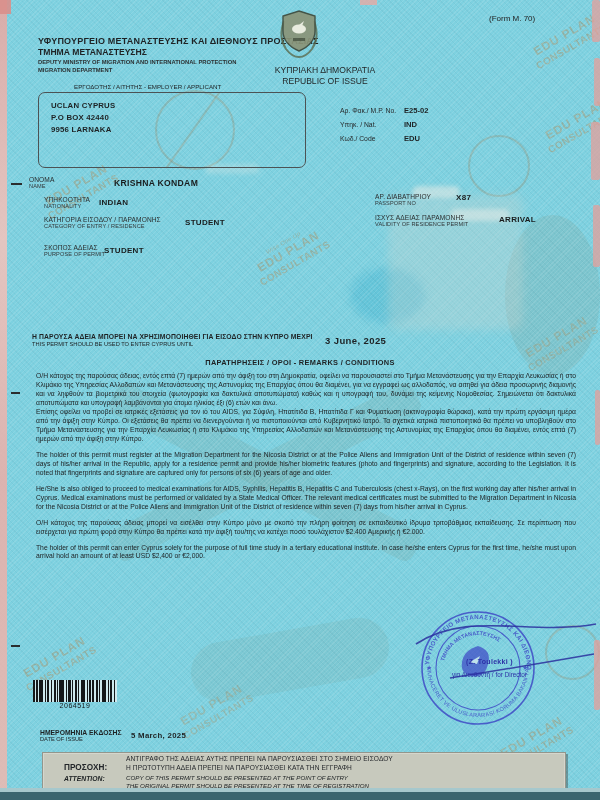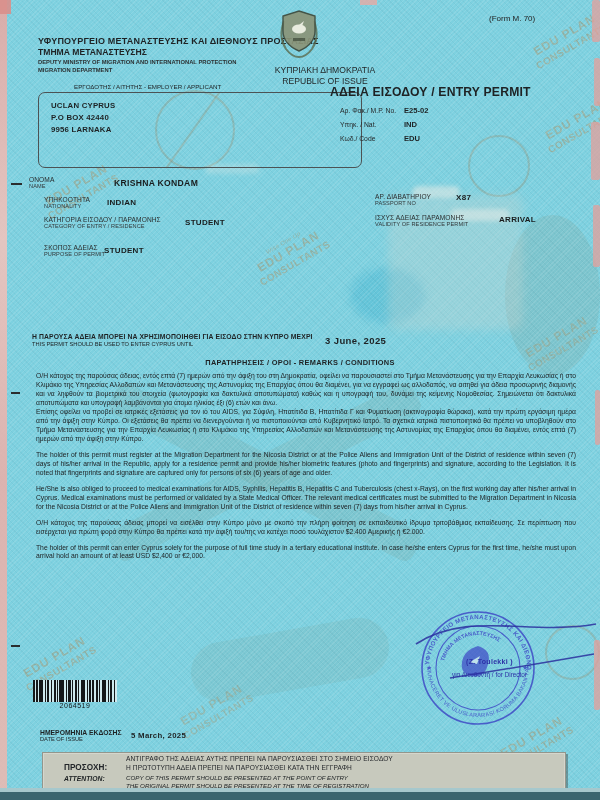--- a/index.html
+++ b/index.html
@@ -53,21 +53,21 @@
   .val { font-weight:bold; font-size:8px; color:#191c1d; letter-spacing:.3px; }
   .small { font-size:5.8px; }
 
   .ministry1 { font-size:9px; font-weight:bold; letter-spacing:.2px; }
   .ministry2 { font-size:8.6px; font-weight:bold; margin-top:1px; }
   .ministry3 { font-size:5.8px; font-weight:bold; color:#2c3133; margin-top:2px; }
   .form-no { font-size:8px; color:#222; }
 
   .republic { text-align:center; font-size:8.6px; color:#23282a; line-height:1.25; }
 
-  .app-box { border:1.2px solid #4c5254; border-radius:7px; width:324px; height:76px;
+  .app-box { border:1.2px solid #4c5254; border-radius:7px; width:268px; height:76px;
              padding:7px 0 0 12px; }
   .app-box div { font-size:7.8px; font-weight:bold; line-height:1.55; letter-spacing:.2px; }
 
   .entry-title { font-size:12.2px; font-weight:bold; letter-spacing:.2px; }
   .mp-label { font-size:6.8px; color:#26292b; }
   .mp-val { font-size:7.6px; font-weight:bold; }
 
   .dashmark { position:absolute; width:11px; height:2px; background:#2a2d2e; }
 
   .until-el { font-size:6.8px; font-weight:bold; letter-spacing:.1px; }
@@ -181,40 +181,39 @@
     <div>REPUBLIC OF ISSUE</div>
   </div>
 
   <div class="abs small" style="left:74px; top:83px; font-size:6.2px;">ΕΡΓΟΔΟΤΗΣ / ΑΙΤΗΤΗΣ - EMPLOYER / APPLICANT</div>
   <div class="abs app-box" style="left:38px; top:92px;">
     <div>UCLAN CYPRUS</div>
     <div>P.O BOX 42440</div>
     <div>9956 LARNAKA</div>
   </div>
 
-  <div class="abs entry-title" style="left:330px; top:85px;">ΑΔΕΙΑ ΕΙΣΟΔΟΥ / ENTRY PERMIT</div>
   <div class="abs mp-label" style="left:340px; top:107px;">Αρ. Φακ./ M.P. No.</div>
   <div class="abs mp-val" style="left:404px; top:106px;">E25-02</div>
   <div class="abs mp-label" style="left:340px; top:121px;">Υπηκ. / Nat.</div>
   <div class="abs mp-val" style="left:404px; top:120px;">IND</div>
   <div class="abs mp-label" style="left:340px; top:135px;">Κωδ./ Code</div>
   <div class="abs mp-val" style="left:404px; top:134px;">EDU</div>
 
   <div class="dashmark" style="left:11px; top:183px;"></div>
   <div class="abs" style="left:29px; top:176px;">
     <div class="lab-el">ΟΝΟΜΑ</div>
     <div class="lab-en">NAME</div>
   </div>
   <div class="abs val" style="left:114px; top:178px; font-size:8.6px;">KRISHNA KONDAM</div>
 
   <div class="abs" style="left:44px; top:196px;">
     <div class="lab-el">ΥΠΗΚΟΟΤΗΤΑ</div>
     <div class="lab-en">NATIONALITY</div>
   </div>
-  <div class="abs val" style="left:99px; top:198px;margin-left:8px;">INDIAN</div>
+  <div class="abs val" style="left:99px; top:198px;">INDIAN</div>
 
   <div class="abs" style="left:375px; top:193px;">
     <div class="lab-el">ΑΡ. ΔΙΑΒΑΤΗΡΙΟΥ</div>
     <div class="lab-en">PASSPORT NO</div>
   </div>
   <div class="abs val" style="left:456px; top:193px;">X87</div>
 
   <div class="abs" style="left:44px; top:216px;">
     <div class="lab-el">ΚΑΤΗΓΟΡΙΑ ΕΙΣΟΔΟΥ / ΠΑΡΑΜΟΝΗΣ</div>
     <div class="lab-en">CATEGORY OF ENTRY / RESIDENCE</div>

